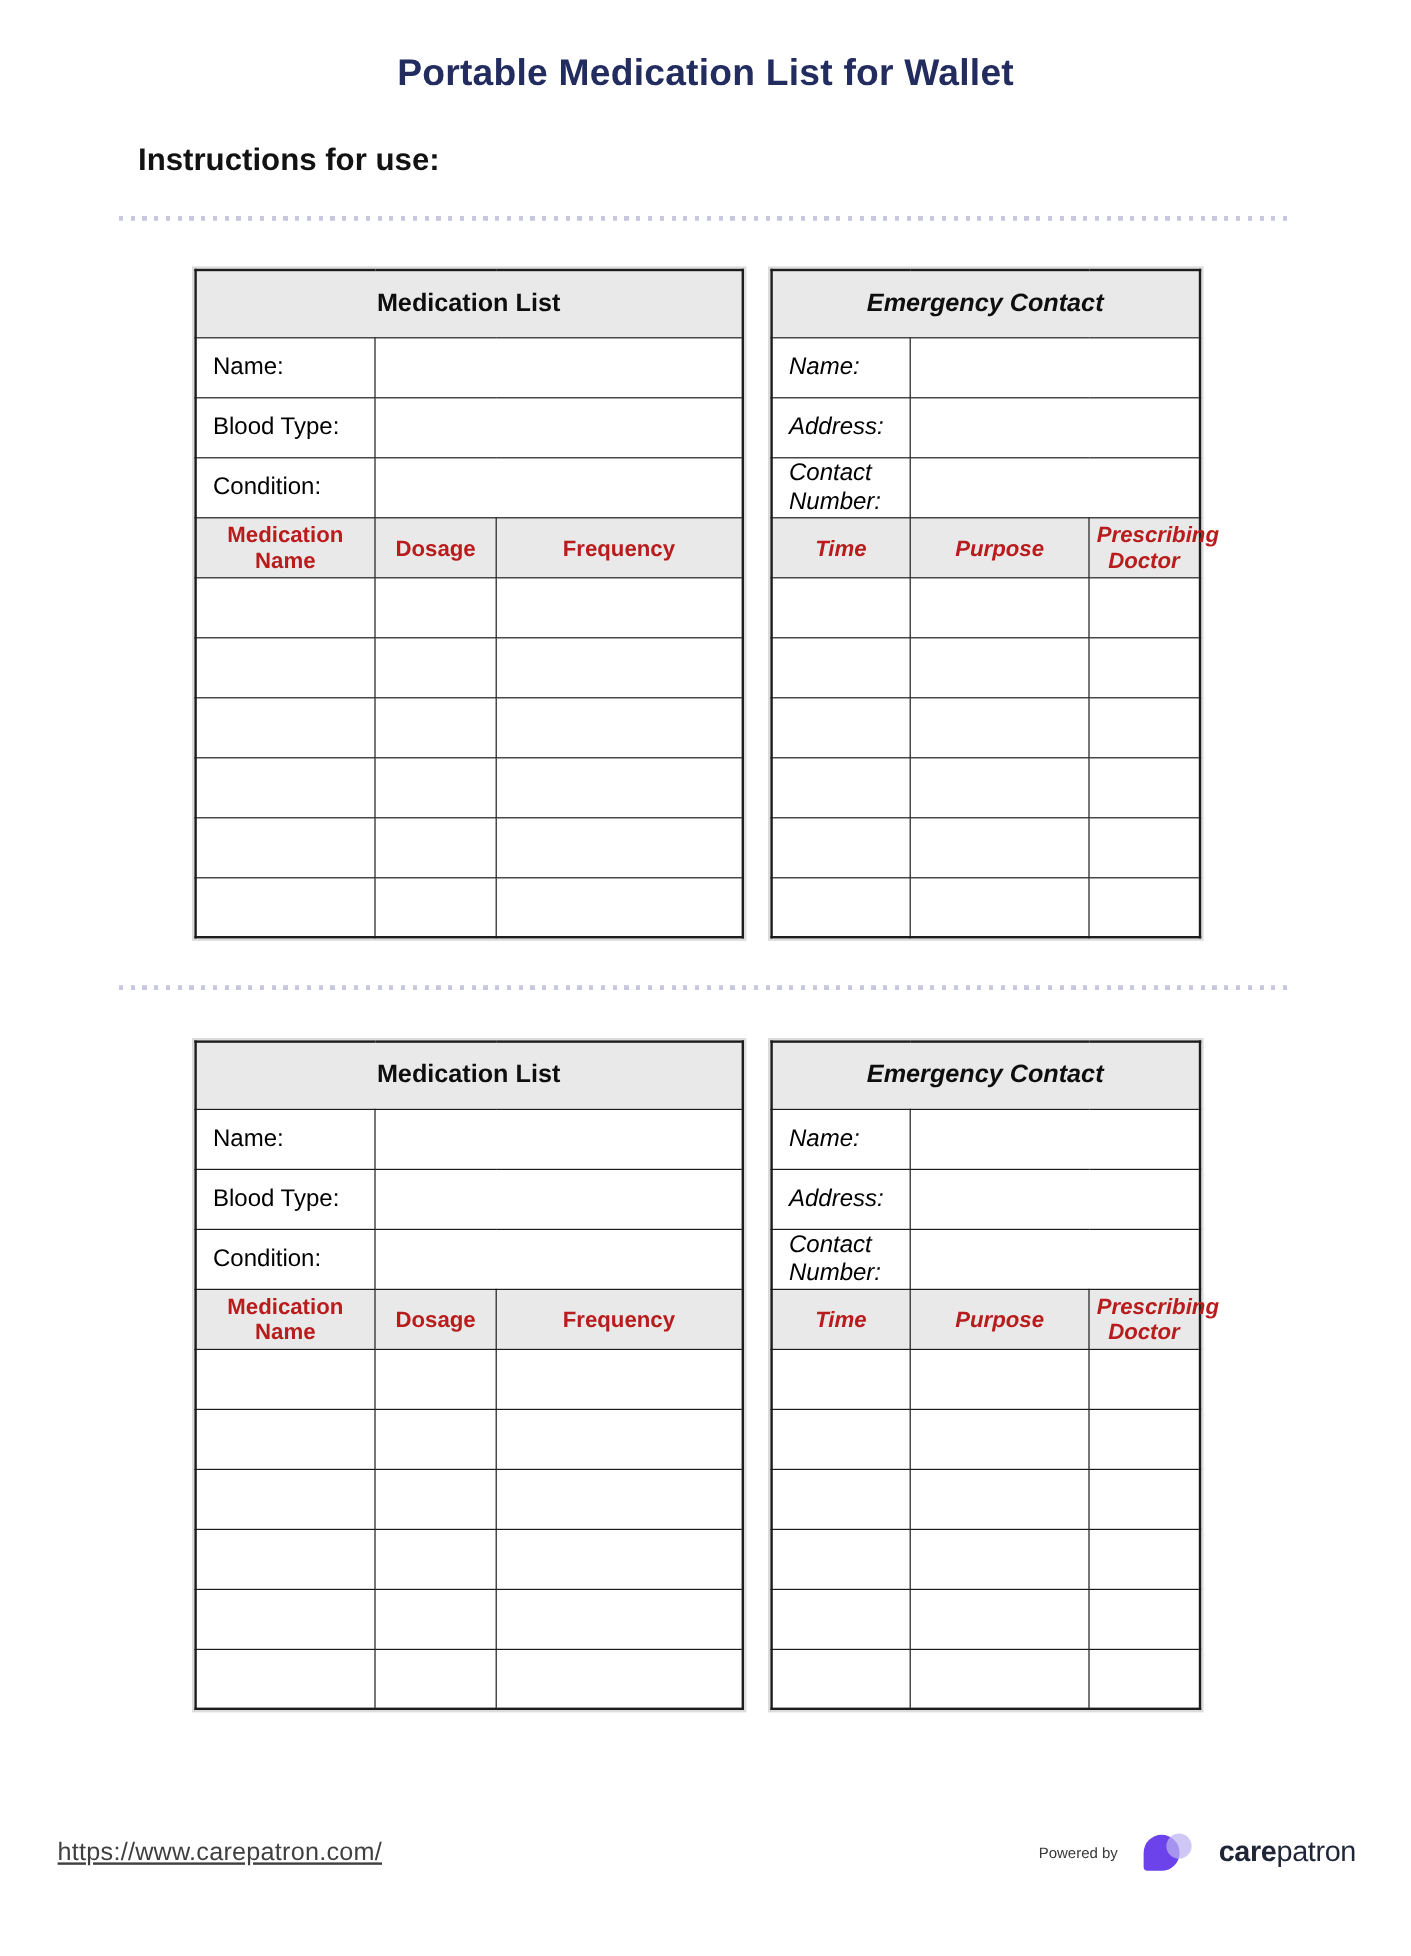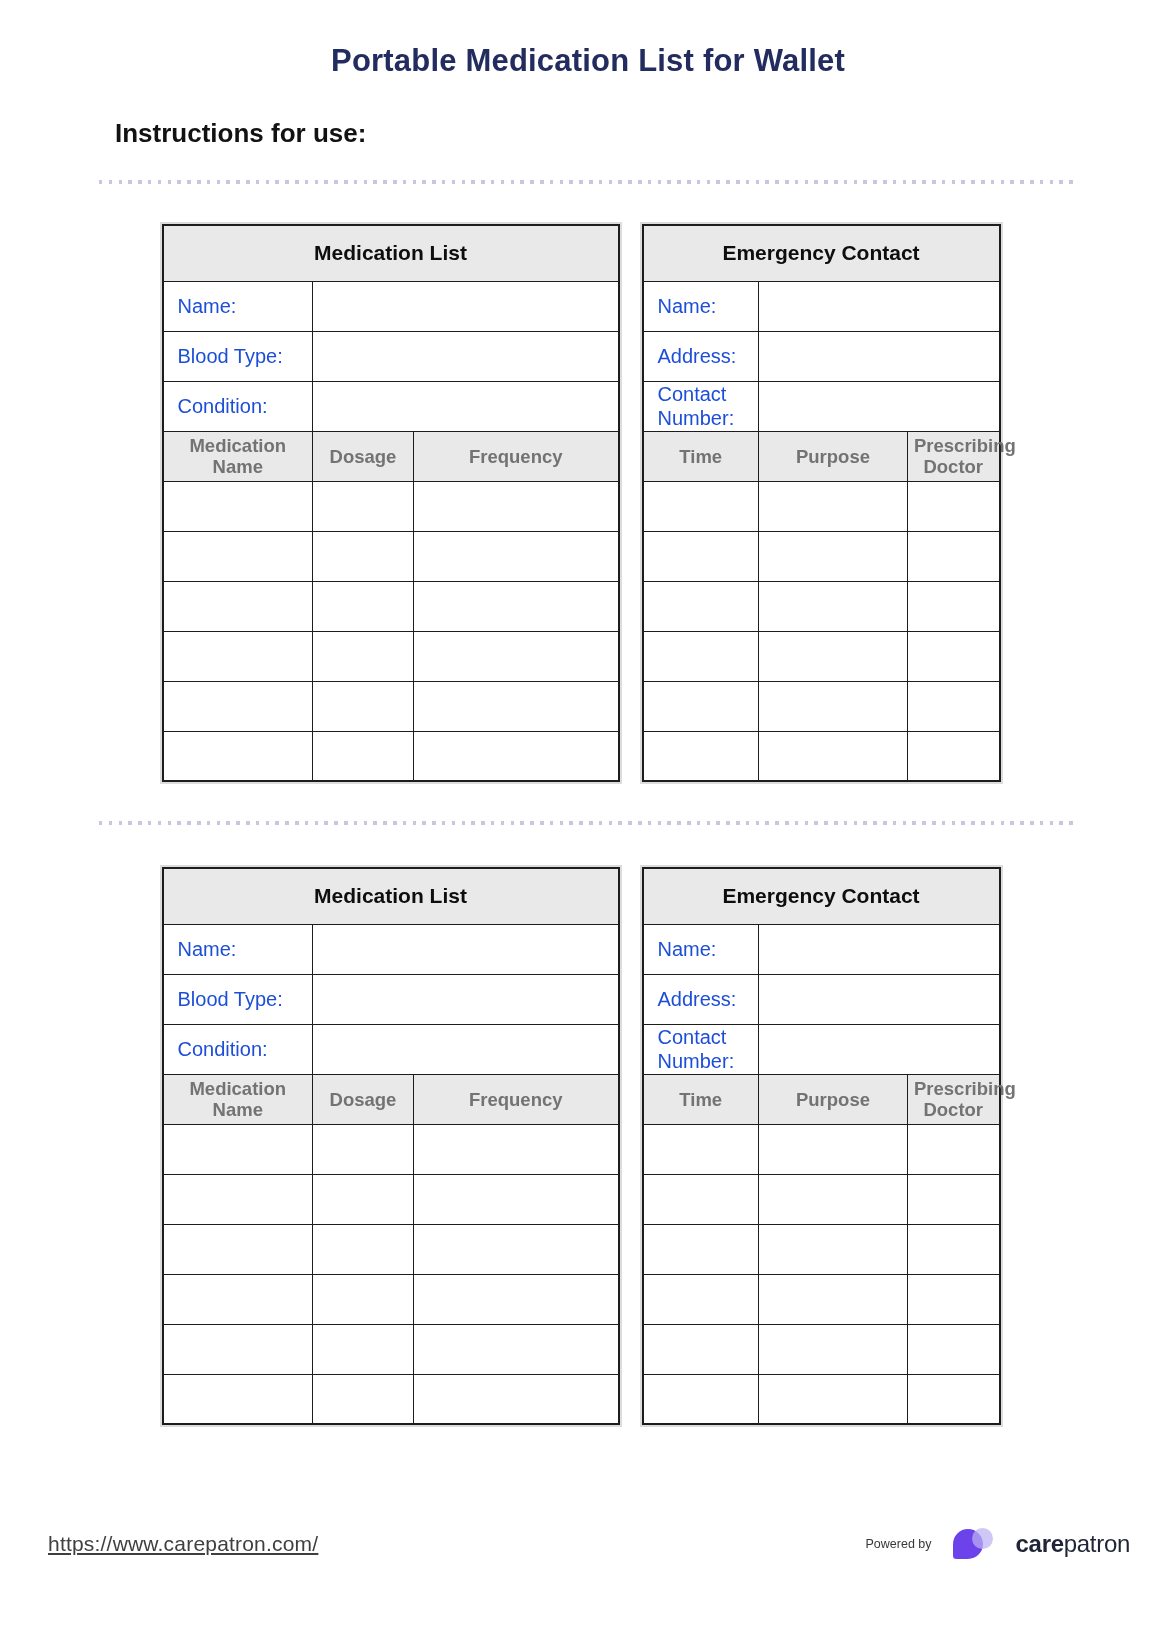--- a/index.html
+++ b/index.html
@@ -59,21 +59,21 @@
   .cards.second { margin-top: 42px; }
 
   table.card {
     border-collapse: collapse;
     table-layout: fixed;
     background: #ffffff;
     border: 2px solid #1d1d1d;
     box-shadow: 0 0 0 2px rgba(130,130,130,0.28);
   }
   table.card.left  { width: 458px; }
-  table.card.right { width: 359px; }
+  table.card.right { width: 359px; font-style: italic; }
   table.card td, table.card th { border: 1.5px solid #1d1d1d; }
 
   table.card.left  col.c1 { width: 150px; }
   table.card.left  col.c2 { width: 101px; }
   table.card.right col.c1 { width: 116px; }
   table.card.right col.c2 { width: 149px; }
 
   tr.trow th {
     height: 56px;
     background: #e9e9e9;
@@ -83,34 +83,34 @@
     color: #0e0e0e;
   }
   tr.frow { height: 50px; }
   tr.frow td.flabel {
     font-size: 20px;
     font-weight: normal;
     text-align: left;
     vertical-align: middle;
     padding-left: 14px;
     line-height: 24px;
-    color: #1d4ed8;
+    color: #000000;
     background: #ffffff;
   }
   tr.frow td.fvalue { background: #ffffff; }
   tr.hrow th {
     height: 50px;
     background: #e9e9e9;
     font-size: 18.5px;
     font-weight: bold;
     text-align: center;
     vertical-align: middle;
     line-height: 21px;
     padding: 2px 6px;
-    color: #737373;
+    color: #b91c1c;
   }
   tr.drow { height: 50px; }
   tr.drow td { background: #ffffff; }
 
   
   .footer {
     position: absolute;
     left: 0; right: 0;
     top: 1528px;
     padding: 0 46px 0 48px;

